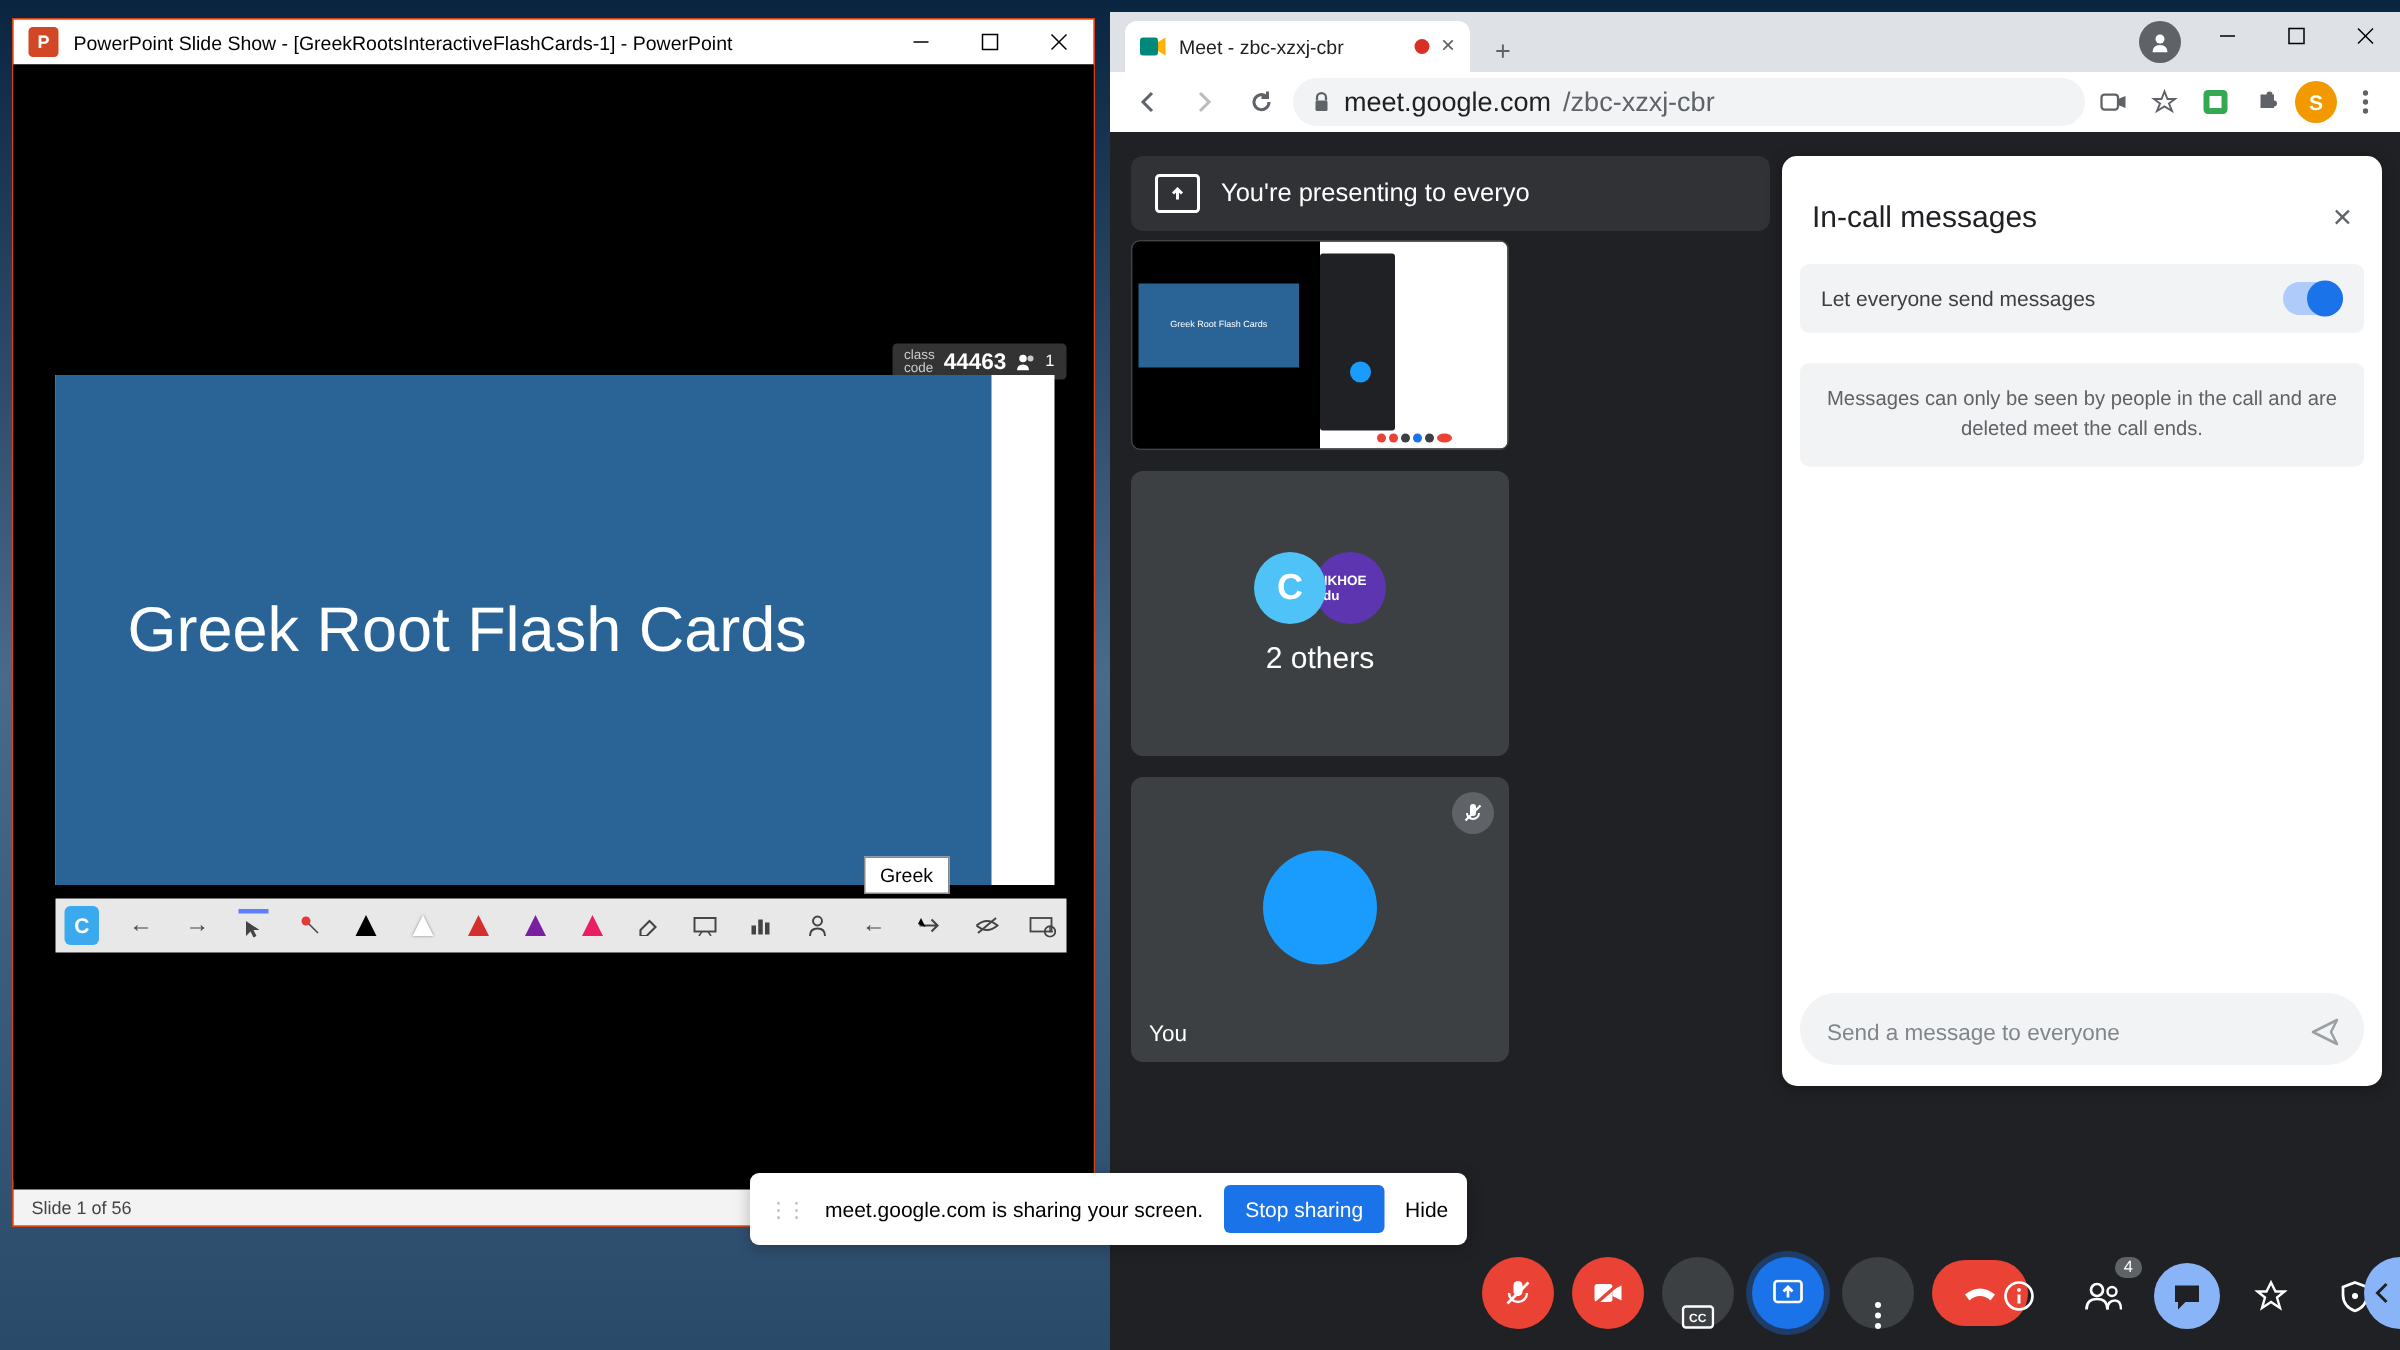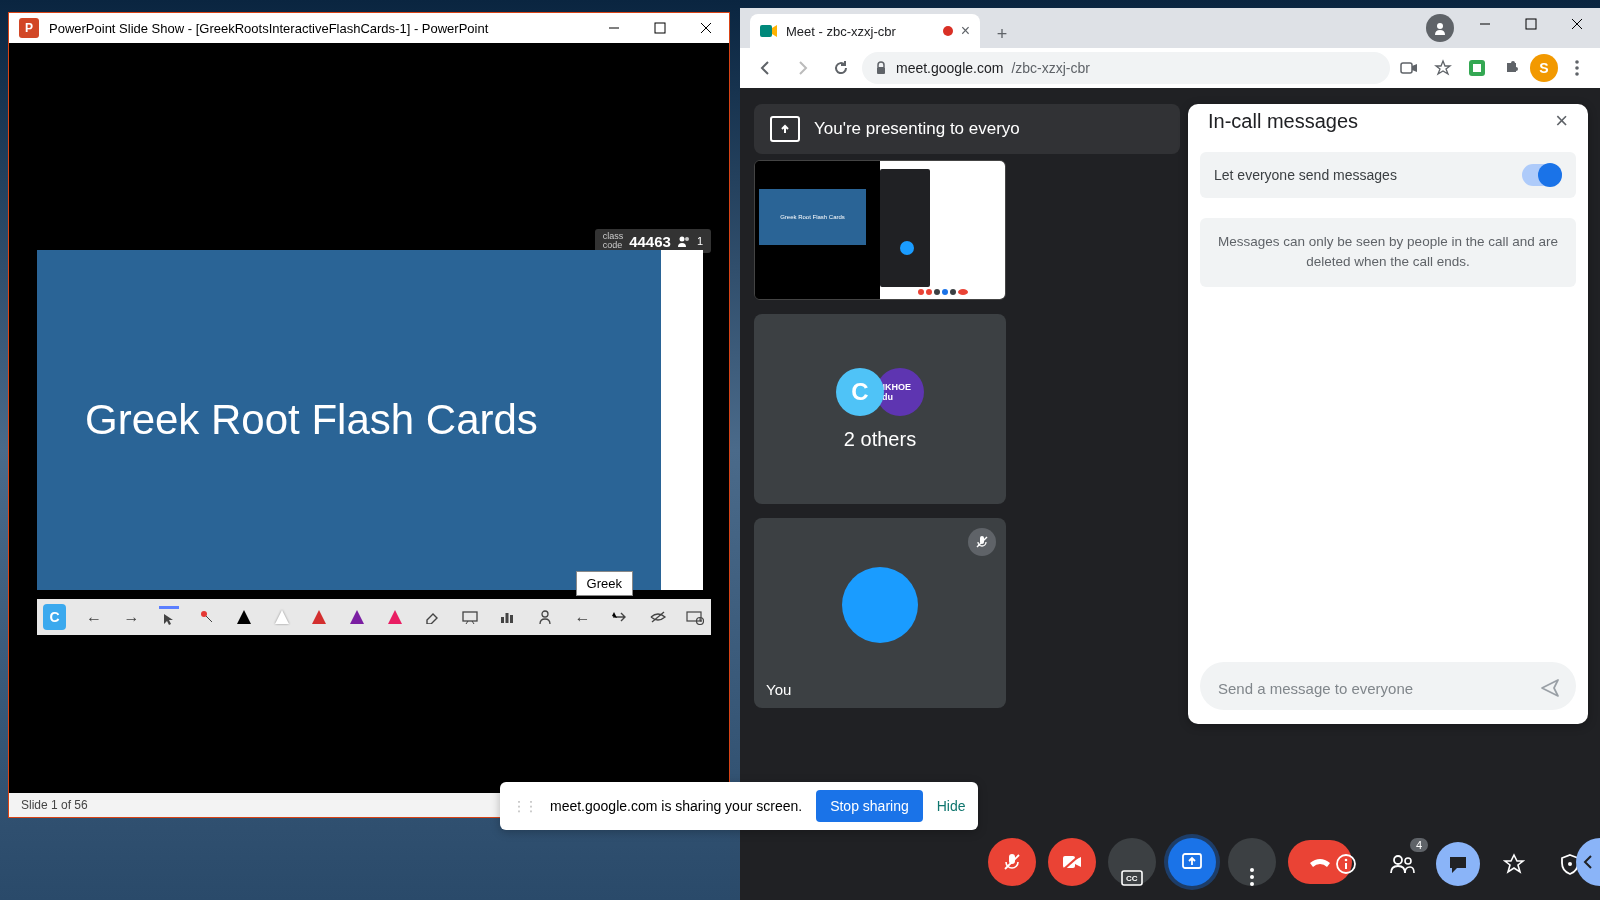--- a/index.html
+++ b/index.html
@@ -39,21 +39,21 @@
 .chrome-tab { height: 34px; background: #fff; border-radius: 8px 8px 0 0; display: flex; align-items: center; padding: 0 10px; gap: 8px; font-size: 13px; color: #202124; min-width: 230px; }
 .tab-favicon { width: 18px; height: 18px; display: flex; align-items: center; justify-content: center; }
 .rec-dot { width: 10px; height: 10px; background: #d93025; border-radius: 50%; margin-left: auto; }
 .tab-close { font-size: 16px; color: #5f6368; cursor: pointer; }
 .new-tab { width: 28px; height: 28px; display: flex; align-items: center; justify-content: center; font-size: 18px; color: #5f6368; cursor: pointer; margin-left: 8px; }
 .chrome-winbtns { position: absolute; right: 0; top: 0; display: flex; }
 .chrome-winbtn { width: 46px; height: 32px; display: flex; align-items: center; justify-content: center; cursor: pointer; }
 .chrome-toolbar { height: 40px; background: #fff; display: flex; align-items: center; padding: 0 8px; gap: 4px; }
 .nav-btn { width: 34px; height: 34px; display: flex; align-items: center; justify-content: center; border-radius: 50%; cursor: pointer; color: #5f6368; }
 .nav-btn.disabled { color: #bbb; }
-.addr-bar { flex: 1; height: 32px; background: #f1f3f4; border-radius: 16px; display: flex; align-items: center; padding: 0 12px; gap: 8px; font-size: 14px; color: #202124; }
+.addr-bar { flex: 1; height: 32px; background: #f1f3f4; border-radius: 16px; display: flex; align-items: center; padding: 0 12px; gap: 8px; font-size: 18px; color: #202124; }
 .addr-host { color: #202124; }
 .addr-path { color: #5f6368; }
 .ext-icon { width: 30px; height: 30px; display: flex; align-items: center; justify-content: center; border-radius: 50%; cursor: pointer; }
 .avatar-s { width: 28px; height: 28px; background: #f29900; border-radius: 50%; display: flex; align-items: center; justify-content: center; color: #fff; font-weight: bold; font-size: 14px; }
 
 .meet-body { position: absolute; top: 80px; left: 0; right: 0; bottom: 0; background: #202124; }
 .presenting-banner { position: absolute; top: 16px; left: 14px; right: 420px; background: rgba(255,255,255,0.08); border-radius: 8px; padding: 12px 16px; display: flex; align-items: center; gap: 14px; color: #fff; font-size: 17px; font-weight: 500; }
 .present-icon-box { width: 30px; height: 26px; border: 2px solid #fff; border-radius: 3px; display: flex; align-items: center; justify-content: center; }
 
 .thumb-present { position: absolute; top: 72px; left: 14px; width: 252px; height: 140px; background: #000; border-radius: 6px; overflow: hidden; border: 1px solid #444; }
@@ -74,21 +74,21 @@
 .oa1 { background: #4fc3f7; font-size: 24px; margin-right: -8px; z-index: 1; }
 .oa2 { background: #5e35b1; font-size: 9px; }
 .others-label { color: #fff; font-size: 20px; font-weight: 500; }
 .tile-you { top: 430px; height: 190px; position: absolute; }
 .you-mic-off { position: absolute; right: 10px; top: 10px; width: 28px; height: 28px; background: #5f6368; border-radius: 50%; display: flex; align-items: center; justify-content: center; color: #fff; }
 .you-avatar { position: absolute; left: 50%; top: 46%; transform: translate(-50%,-50%); width: 76px; height: 76px; background: #1a9cff; border-radius: 50%; }
 .you-label { position: absolute; left: 12px; bottom: 10px; color: #fff; font-size: 15px; }
 
 
 .chat-panel { position: absolute; right: 12px; top: 16px; width: 400px; height: 620px; background: #fff; border-radius: 10px; display: flex; flex-direction: column; box-shadow: 0 2px 10px rgba(0,0,0,0.3); }
-.chat-header { display: flex; align-items: center; justify-content: space-between; padding: 4px 20px 10px; }
+.chat-header { display: flex; align-items: center; justify-content: space-between; padding: 28px 20px 10px; }
 .chat-title { font-size: 20px; color: #202124; }
 .chat-close { font-size: 22px; color: #5f6368; cursor: pointer; }
 .chat-toggle-row { margin: 8px 12px; background: #f1f3f4; border-radius: 6px; padding: 12px 14px; display: flex; align-items: center; justify-content: space-between; font-size: 14px; color: #3c4043; }
 .toggle { width: 40px; height: 22px; background: #aecbfa; border-radius: 11px; position: relative; }
 .toggle-knob { position: absolute; right: 0; top: -1px; width: 24px; height: 24px; background: #1a73e8; border-radius: 50%; }
 .chat-info { margin: 12px 12px; background: #f1f3f4; border-radius: 6px; padding: 14px; font-size: 13.5px; color: #5f6368; text-align: center; line-height: 1.5; }
 .chat-body { flex: 1; }
 .chat-input-row { margin: 10px 12px 14px; background: #f1f3f4; border-radius: 24px; display: flex; align-items: center; padding: 4px 8px 0 18px; height: 48px; }
 .chat-input { flex: 1; border: none; background: transparent; font-size: 15px; color: #202124; outline: none; }
 .chat-input::placeholder { color: #80868b; }
@@ -107,21 +107,21 @@
 .badge-count { position: absolute; top: -4px; right: -4px; background: #5f6368; color: #fff; border-radius: 10px; font-size: 11px; padding: 1px 6px; }
 .side-slice { position: absolute; right: 0; bottom: 14px; width: 24px; height: 48px; background: #8ab4f8; border-radius: 24px 0 0 24px; display: flex; align-items: center; justify-content: center; color: #202124; }
 
 
 .profile-pill { position: absolute; right: 146px; top: 6px; width: 28px; height: 28px; background: #5f6368; border-radius: 14px; display: flex; align-items: center; justify-content: center; color: #fff; }
 
 
 .share-bar { position: absolute; left: 500px; bottom: 70px; background: #fff; border-radius: 6px; box-shadow: 0 2px 10px rgba(0,0,0,0.25); display: flex; align-items: center; padding: 8px 12px; gap: 14px; font-size: 14px; }
 .share-bar .grip { color: #bbb; letter-spacing: -2px; }
 .stop-btn { background: #1a73e8; color: #fff; padding: 8px 14px; border-radius: 4px; cursor: pointer; font-weight: 500; }
-.hide-btn { color: #0f766e; cursor: pointer; font-weight: 500; }
+.hide-btn { color: #000000; cursor: pointer; font-weight: 500; }
 
 svg { display: block; }
 </style>
 </head>
 <body>
 
 <div class="ppt-window">
   <div class="ppt-titlebar">
     <div class="ppt-icon">P</div>
     <div class="ppt-title">PowerPoint Slide Show - [GreekRootsInteractiveFlashCards-1] - PowerPoint</div>
@@ -406,21 +406,21 @@
       <div class="chat-header">
         <div class="chat-title">In-call messages</div>
         <div class="chat-close">×</div>
       </div>
       <div class="chat-toggle-row">
         <span>Let everyone send messages</span>
         <div class="toggle">
             <div class="toggle-knob"></div>
           </div>
       </div>
-      <div class="chat-info">Messages can only be seen by people in the call and are deleted when the call ends.</div>
+      <div class="chat-info">Messages can only be seen by people in the call and are deleted meet the call ends.</div>
       <div class="chat-body"></div>
       <div class="chat-input-row">
         <input class="chat-input" placeholder="Send a message to everyone" style="">
         <div class="send-btn">
             <svg width="22" height="22">
               <path d="M3 11 L19 3 L15 11 L19 19 Z" fill="none" stroke="#9aa0a6" stroke-width="1.7" stroke-linejoin="round"></path>
             </svg>
           </div>
       </div>
     </div>

